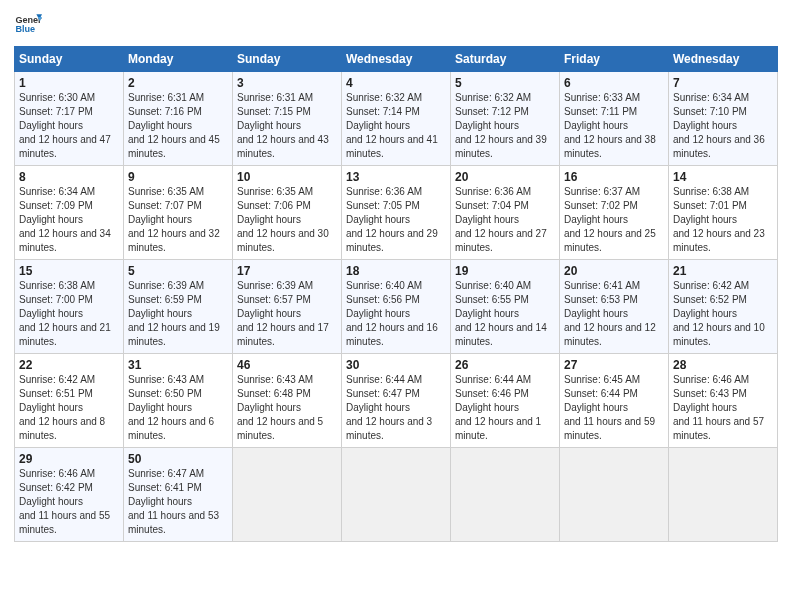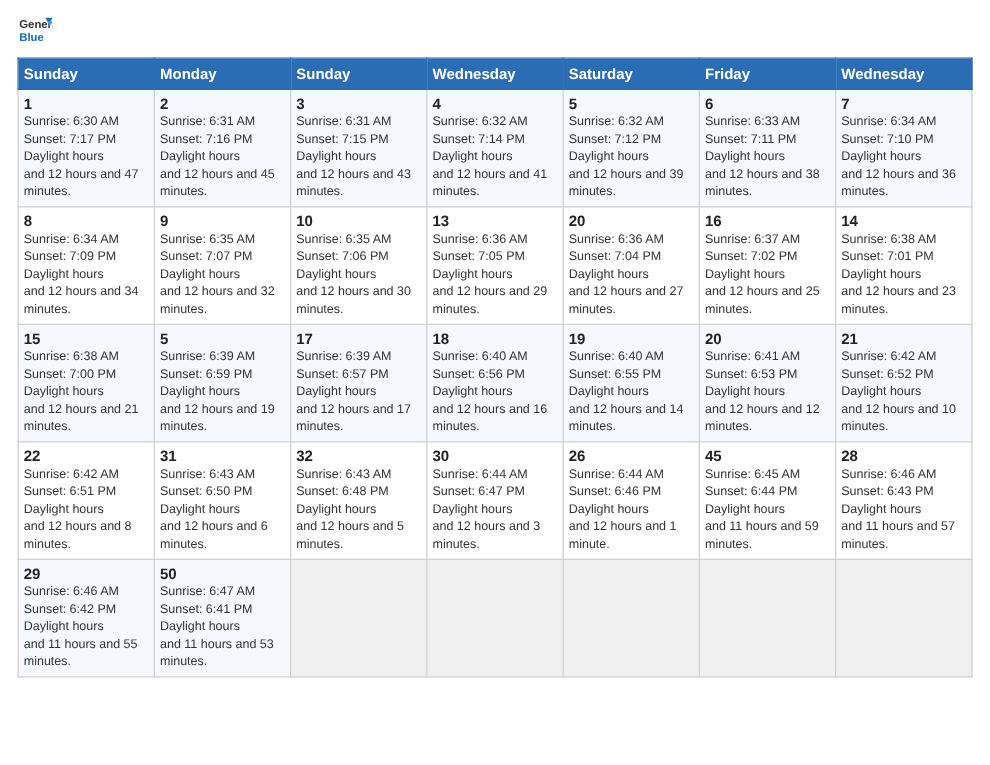--- a/index.html
+++ b/index.html
@@ -142,24 +142,24 @@
           <td><span class="day-num">5</span><span class="day-info">Sunrise: 6:39 AM<br>Sunset: 6:59 PM<br>Daylight hours<br>and 12 hours and 19 minutes.</span></td>
           <td><span class="day-num">17</span><span class="day-info">Sunrise: 6:39 AM<br>Sunset: 6:57 PM<br>Daylight hours<br>and 12 hours and 17 minutes.</span></td>
           <td><span class="day-num">18</span><span class="day-info">Sunrise: 6:40 AM<br>Sunset: 6:56 PM<br>Daylight hours<br>and 12 hours and 16 minutes.</span></td>
           <td><span class="day-num">19</span><span class="day-info">Sunrise: 6:40 AM<br>Sunset: 6:55 PM<br>Daylight hours<br>and 12 hours and 14 minutes.</span></td>
           <td><span class="day-num">20</span><span class="day-info">Sunrise: 6:41 AM<br>Sunset: 6:53 PM<br>Daylight hours<br>and 12 hours and 12 minutes.</span></td>
           <td><span class="day-num">21</span><span class="day-info">Sunrise: 6:42 AM<br>Sunset: 6:52 PM<br>Daylight hours<br>and 12 hours and 10 minutes.</span></td>
         </tr>
         <tr>
           <td><span class="day-num">22</span><span class="day-info">Sunrise: 6:42 AM<br>Sunset: 6:51 PM<br>Daylight hours<br>and 12 hours and 8 minutes.</span></td>
           <td><span class="day-num">31</span><span class="day-info">Sunrise: 6:43 AM<br>Sunset: 6:50 PM<br>Daylight hours<br>and 12 hours and 6 minutes.</span></td>
-          <td><span class="day-num">32</span><span class="day-info">Sunrise: 6:43 AM<br>Sunset: 6:48 PM<br>Daylight hours<br>and 12 hours and 5 minutes.</span></td>
+          <td><span class="day-num">46</span><span class="day-info">Sunrise: 6:43 AM<br>Sunset: 6:48 PM<br>Daylight hours<br>and 12 hours and 5 minutes.</span></td>
           <td><span class="day-num">30</span><span class="day-info">Sunrise: 6:44 AM<br>Sunset: 6:47 PM<br>Daylight hours<br>and 12 hours and 3 minutes.</span></td>
           <td><span class="day-num">26</span><span class="day-info">Sunrise: 6:44 AM<br>Sunset: 6:46 PM<br>Daylight hours<br>and 12 hours and 1 minute.</span></td>
-          <td><span class="day-num">45</span><span class="day-info">Sunrise: 6:45 AM<br>Sunset: 6:44 PM<br>Daylight hours<br>and 11 hours and 59 minutes.</span></td>
+          <td><span class="day-num">27</span><span class="day-info">Sunrise: 6:45 AM<br>Sunset: 6:44 PM<br>Daylight hours<br>and 11 hours and 59 minutes.</span></td>
           <td><span class="day-num">28</span><span class="day-info">Sunrise: 6:46 AM<br>Sunset: 6:43 PM<br>Daylight hours<br>and 11 hours and 57 minutes.</span></td>
         </tr>
         <tr>
           <td><span class="day-num">29</span><span class="day-info">Sunrise: 6:46 AM<br>Sunset: 6:42 PM<br>Daylight hours<br>and 11 hours and 55 minutes.</span></td>
           <td><span class="day-num">50</span><span class="day-info">Sunrise: 6:47 AM<br>Sunset: 6:41 PM<br>Daylight hours<br>and 11 hours and 53 minutes.</span></td>
           <td class="empty-cell"></td>
           <td class="empty-cell"></td>
           <td class="empty-cell"></td>
           <td class="empty-cell"></td>
           <td class="empty-cell"></td>

